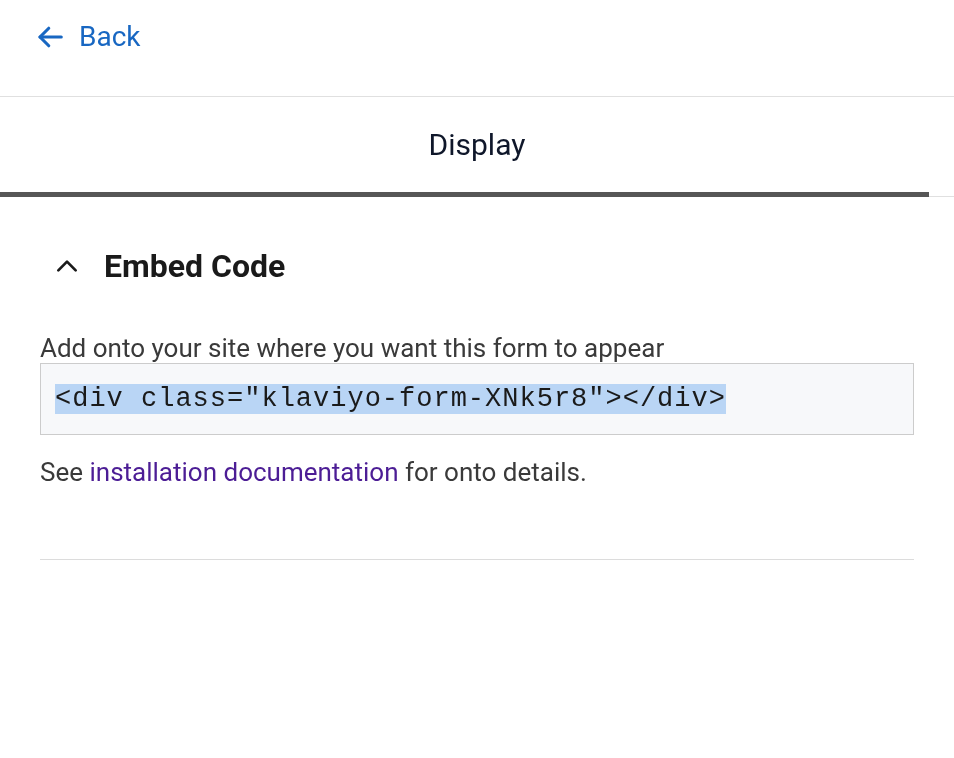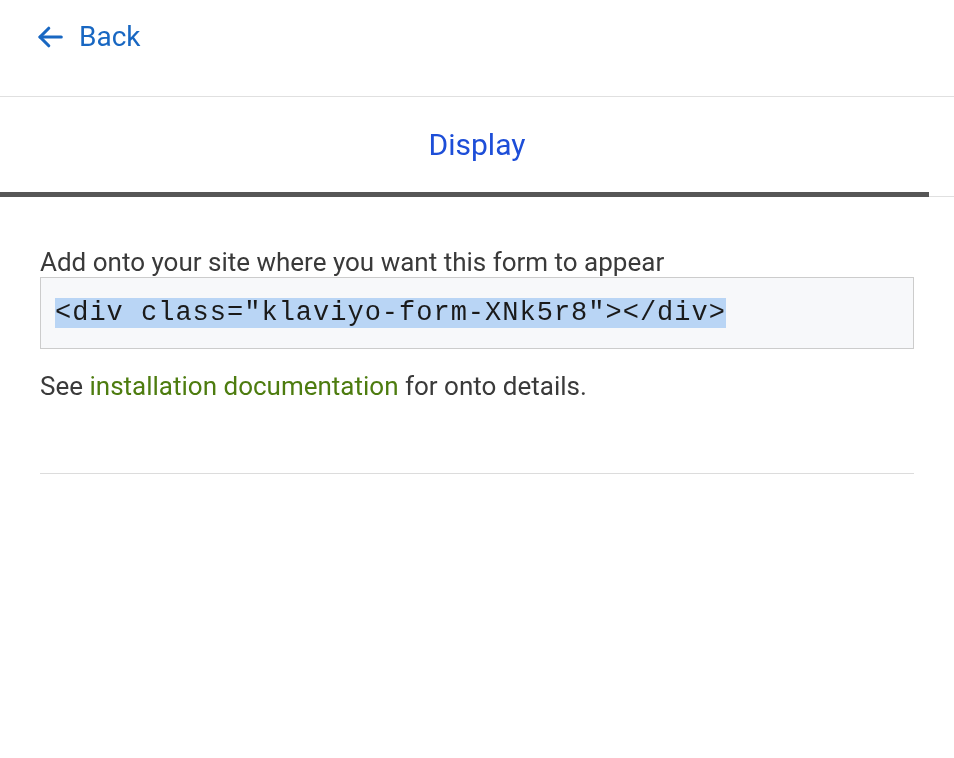--- a/index.html
+++ b/index.html
@@ -49,21 +49,21 @@
       display: flex;
       border-top: 1px solid #e0e0e0;
       border-bottom: 1px solid #e0e0e0;
     }
     
     .tab {
       flex: 1;
       text-align: center;
       padding: 30px 0 34px 0;
       font-size: 30px;
-      color: #1d4ed8;
+      color: #0f172a;
       cursor: pointer;
       position: relative;
     }
     
     .tab.active::after {
       content: '';
       position: absolute;
       bottom: -1px;
       left: 0;
       right: 25px;
@@ -124,21 +124,21 @@
       user-select: all;
     }
     
     .help-text {
       font-size: 26px;
       color: #3a3a3a;
       margin-bottom: 72px;
     }
     
     .help-link {
-      color: #4d7c0f;
+      color: #4c1d95;
       cursor: pointer;
     }
     
     .divider {
       height: 1px;
       background: #dcdcdc;
       margin: 0;
     }
   </style>
 </head>
@@ -156,20 +156,28 @@
   </div>
 </div>
 
 <div class="tabs-container">
   <div class="tab active">
     <span>Display</span>
   </div>
 </div>
 
 <div class="section">
+  <div class="section-header">
+    <span class="chevron-icon">
+      <svg viewBox="0 0 24 24" fill="none" stroke="#1a1a1a" stroke-width="2.5" stroke-linecap="round" stroke-linejoin="round">
+        <polyline points="4 16 12 8 20 16"></polyline>
+      </svg>
+    </span>
+    <span class="section-title">Embed Code</span>
+  </div>
 
   <div class="section-description">Add onto your site where you want this form to appear</div>
 
   <div class="code-block">
     <span class="code-text">&lt;div class="klaviyo-form-XNk5r8"&gt;&lt;/div&gt;</span>
   </div>
 
   <div class="help-text">
     <span>See </span><span class="help-link">installation documentation</span><span> for onto details.</span>
   </div>

